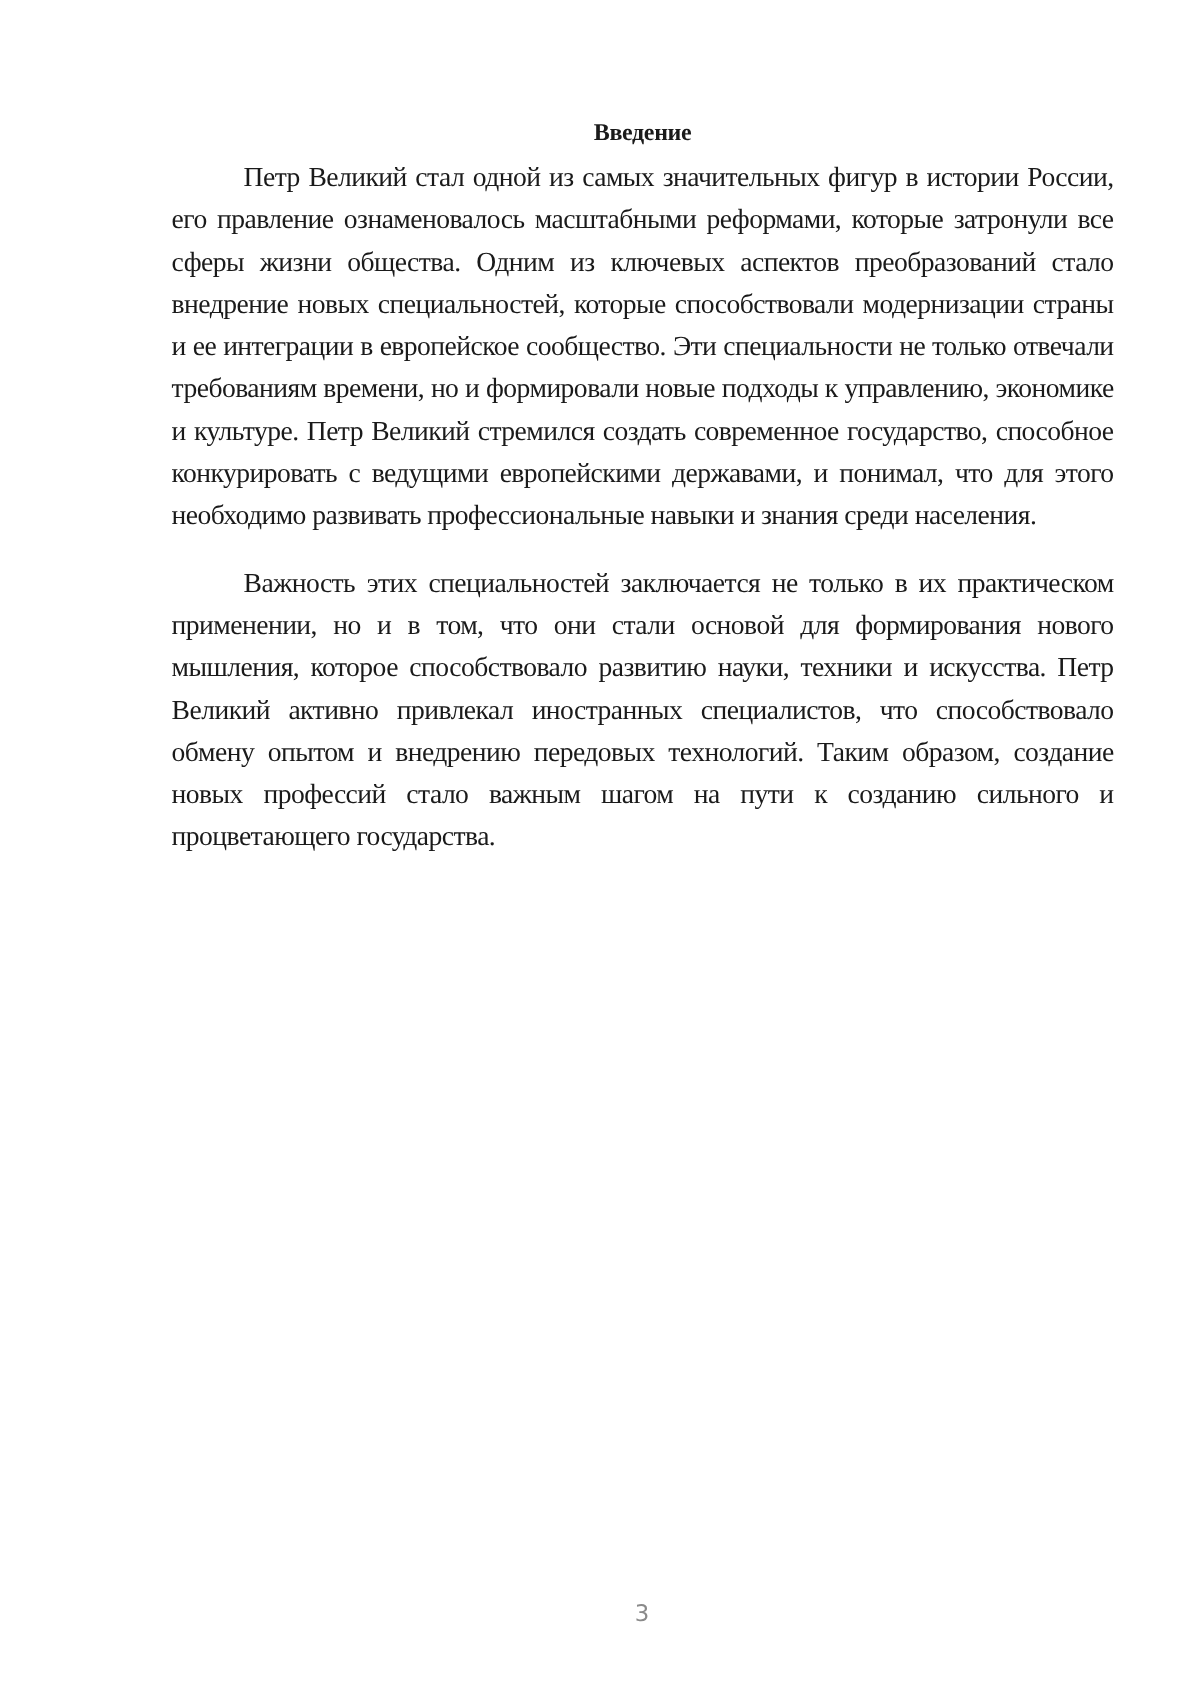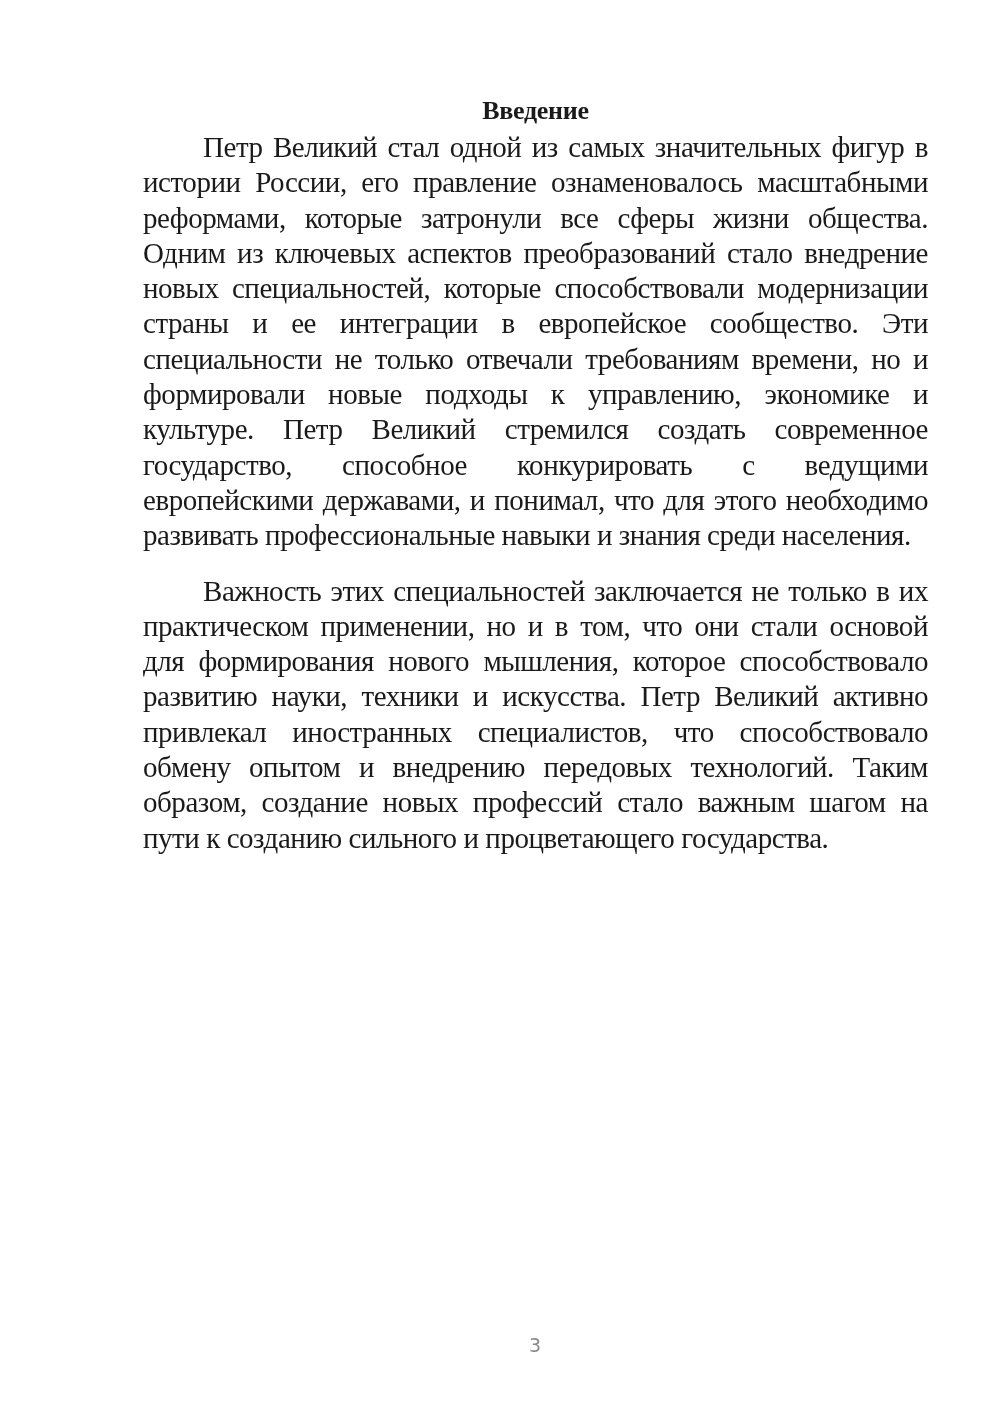--- a/index.html
+++ b/index.html
@@ -23,27 +23,27 @@
     }
     .content {
       position: absolute;
       left: 143px;
       top: 96px;
       width: 785px;
     }
     .title {
       text-align: center;
       font-weight: bold;
-      font-size: 26px;
+      font-size: 20px;
       line-height: 30px;
       margin: 0 0 4px 0;
       letter-spacing: -0.3px;
     }
     .para {
-      font-size: 29px;
+      font-size: 23px;
       line-height: 35.3px;
       text-align: justify;
       text-indent: 60px;
       margin: 0 0 20px 0;
       letter-spacing: -0.45px;
       word-spacing: 0px;
     }
     .page-number {
       position: absolute;
       left: 0;

